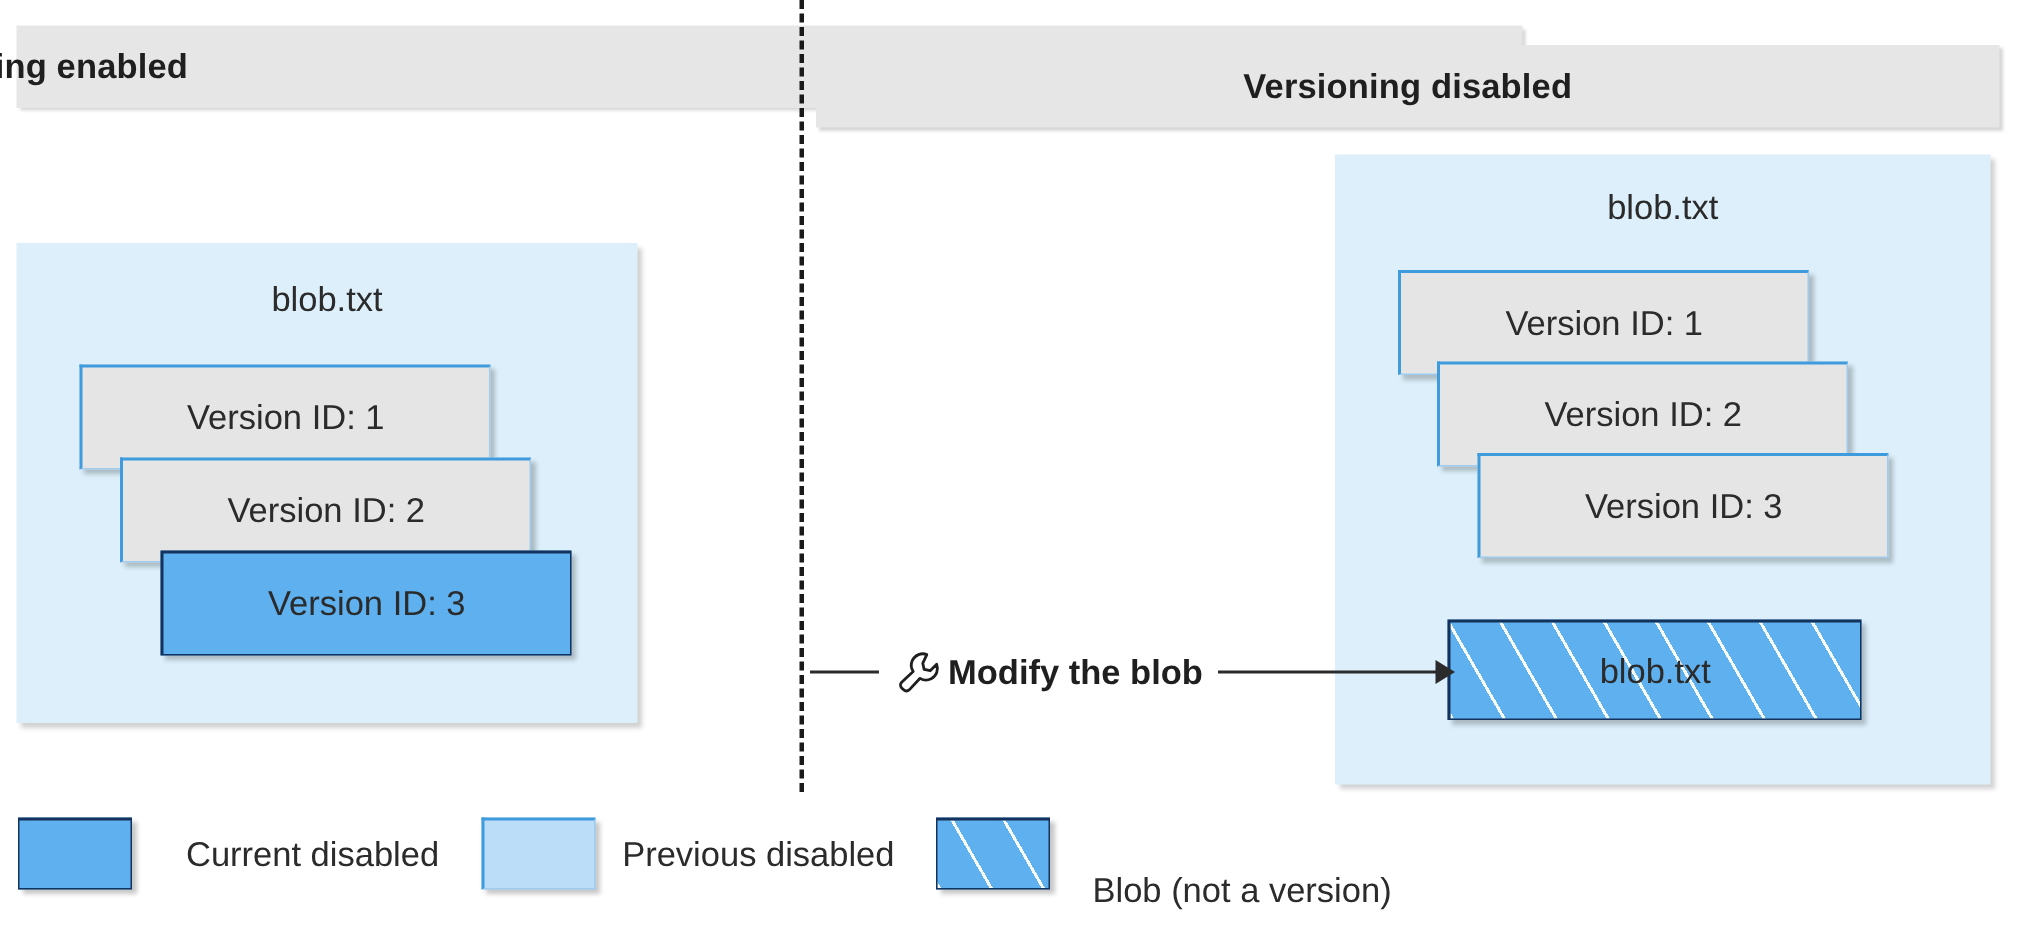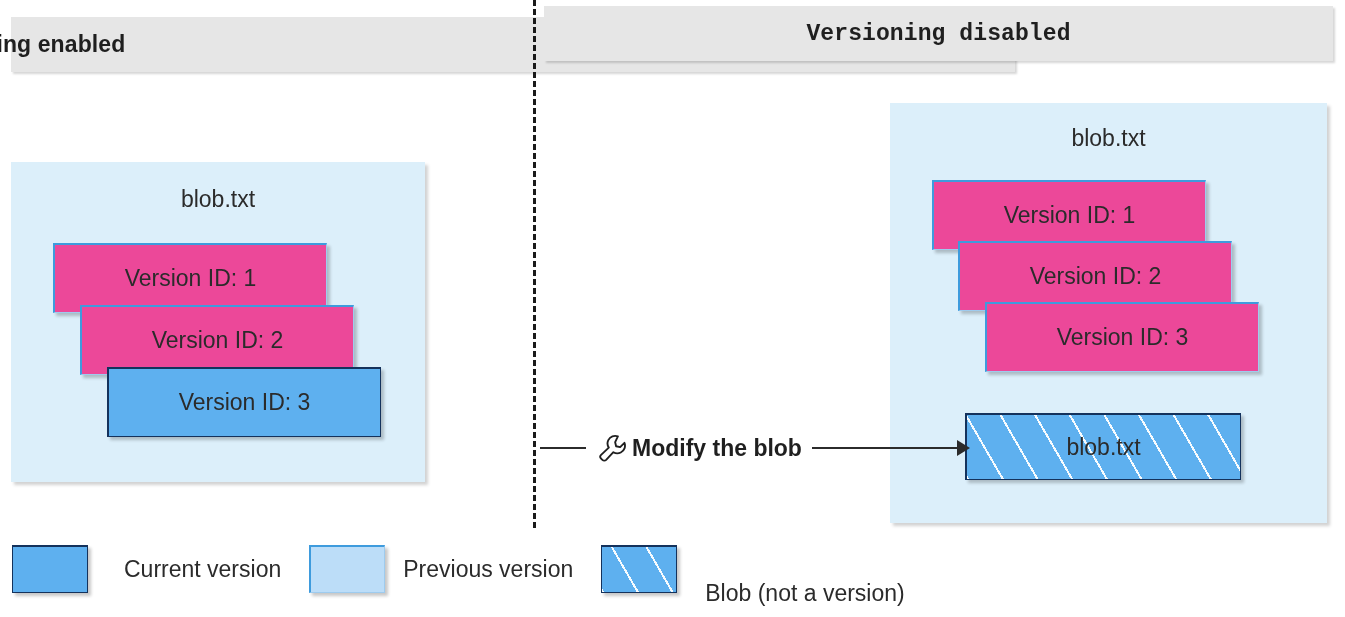--- a/index.html
+++ b/index.html
@@ -29,21 +29,21 @@
     display: flex;
     align-items: center;
     justify-content: center;
     font-weight: bold;
     font-size: 23px;
     color: #1f1f1f;
     letter-spacing: .1px;
   }
   #header-left  { left: 11px;  top: 17px; width: 1004px; height: 55px; }
   #header-left .col-header-inner { position: relative; left: -494px; }
-  #header-right { left: 544px; top: 6px; width: 789px;  height: 55px; font-family: Liberation Mono, monospace; }
+  #header-right { left: 544px; top: 30px; width: 789px;  height: 55px; }
 
   
   #divider {
     position: absolute;
     left: 533px;
     top: 0px;
     width: 0px;
     height: 528px;
     border-left: 3px dashed #1a1a1a;
   }
@@ -73,21 +73,21 @@
     position: absolute;
     display: flex;
     align-items: center;
     justify-content: center;
     font-size: 23px;
     color: #2b2b2b;
     box-shadow: 3px 3px 3px rgba(0,0,0,0.22);
     box-sizing: border-box;
   }
   .version-box.previous {
-    background: #ec4899;
+    background: #e5e5e5;
     border-top: 2px solid #3e9bdd;
     border-left: 2px solid #3e9bdd;
     border-right: 1px solid #9ecbee;
     border-bottom: 1px solid #9ecbee;
     text-align: right;
   }
   .version-box.current {
     background: #5eb0ef;
     border-top: 2px solid #14325c;
     border-left: 2px solid #14325c;
@@ -282,25 +282,25 @@
                c2.3 1.4 5.3 1.6 7.9 0.3c3.8-1.9 5.5-6.4 3.9-10.3l-4.6 4.6l-4.3-1.0l-1.0-4.3L21.2 3.6z" fill="none" stroke="#1f1f1f" stroke-width="2" stroke-linejoin="round"></path>
     </svg>
     <span id="modify-label">Modify the blob</span>
     <div class="connector-line" id="line-right"></div>
     <div id="arrow-head"></div>
   </div>
 
   <div id="legend">
     <div class="legend-item" id="legend-current">
       <div class="legend-swatch current"></div>
-      <span class="legend-label">Current version</span>
+      <span class="legend-label">Current disabled</span>
     </div>
     <div class="legend-item" id="legend-previous">
       <div class="legend-swatch previous"></div>
-      <span class="legend-label">Previous version</span>
+      <span class="legend-label">Previous disabled</span>
     </div>
     <div class="legend-item" id="legend-blob">
       <div class="legend-swatch blob"></div>
       <span class="legend-label">Blob (not a version)</span>
     </div>
   </div>
 
 </div>
 
 </body></html>

